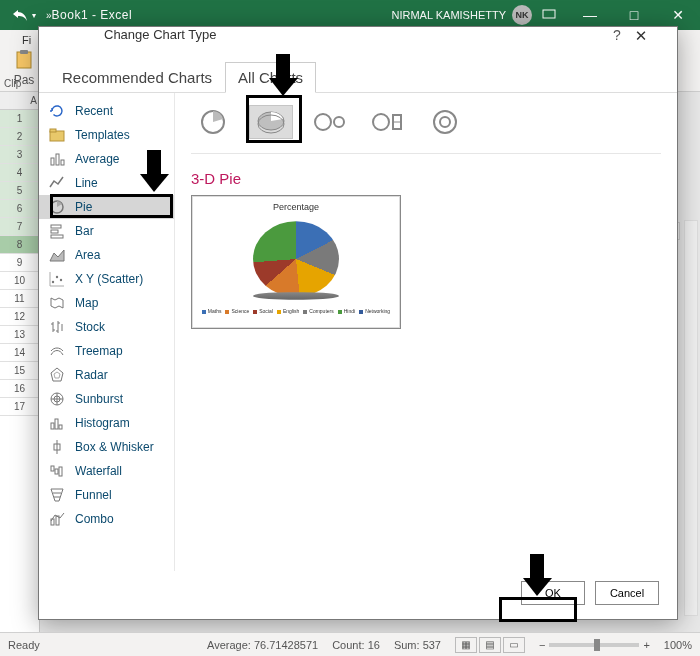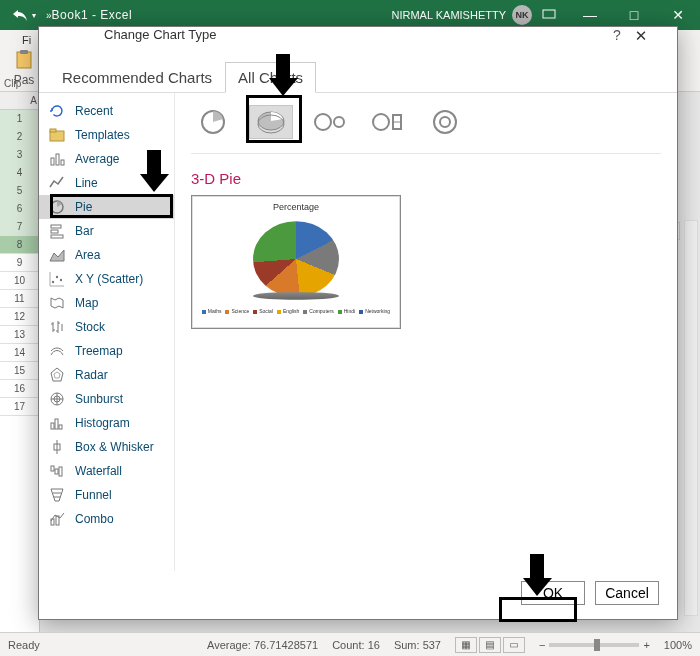--- a/index.html
+++ b/index.html
@@ -56,21 +56,21 @@
   .preview-caption { font-size:9px; color:#333; margin-bottom:4px;}
   .preview-pie { position:relative; width:86px; height:86px; }
   .pie3d { position:absolute; inset:0; border-radius:50%; background: conic-gradient(#3b6fb5 0 60deg,#7a7a7a 60deg 115deg,#e6a400 115deg 175deg,#d87a2a 175deg 225deg,#9c3a2a 225deg 265deg,#4b9a3e 265deg 360deg); transform: scaleY(0.88);}
   .pie3d::after{content:"";position:absolute;left:0;right:0;bottom:-6px;height:14px;border-radius:50%/60%;background:linear-gradient(#888,#666);z-index:-1;transform:scaleY(.6);}
   .legend { display:flex; gap:4px; font-size:5px; color:#333; margin-top:6px; flex-wrap:wrap; justify-content:center; max-width:190px;}
   .legend span::before{content:"";display:inline-block;width:4px;height:4px;margin-right:2px;vertical-align:middle;}
   .lg0::before{background:#3b6fb5;} .lg1::before{background:#d87a2a;} .lg2::before{background:#9c3a2a;}
   .lg3::before{background:#e6a400;} .lg4::before{background:#7a7a7a;} .lg5::before{background:#4b9a3e;} .lg6::before{background:#335a9a;}
 
   .dlg-buttons { display:flex; justify-content:flex-end; gap:10px; padding:10px 18px 14px; }
-  .btn { min-width:64px; height:24px; background:#fff; border:1px solid #888; font-size:14px; cursor:pointer; }
+  .btn { min-width:64px; height:24px; background:#fff; border:1px solid #888; font-size:11px; cursor:pointer; }
 
   
   .statusbar { position:absolute; left:0; right:0; bottom:0; height:24px; background:#f3f2f1; border-top:1px solid #d0d0d0; display:flex; align-items:center; font-size:11px; color:#555; gap:14px; padding:0 8px;}
   .status-spacer{flex:1;}
   .view-icons{display:flex;gap:2px;}
   .view-ico{width:22px;height:16px;border:1px solid #bbb;display:flex;align-items:center;justify-content:center;font-size:10px;}
   .zoom-slider{display:flex;align-items:center;gap:4px;}
   .zoom-track{width:90px;height:4px;background:#ccc;position:relative;}
   .zoom-thumb{position:absolute;left:45px;top:-4px;width:6px;height:12px;background:#888;}
 

